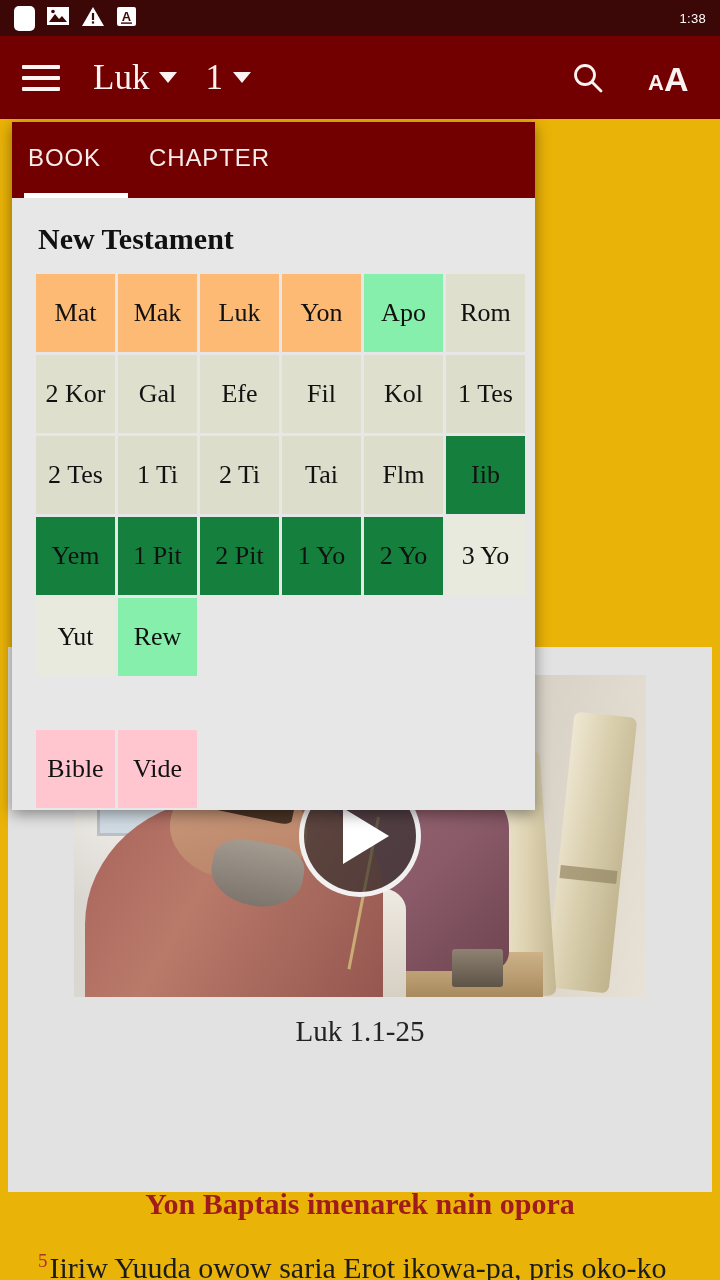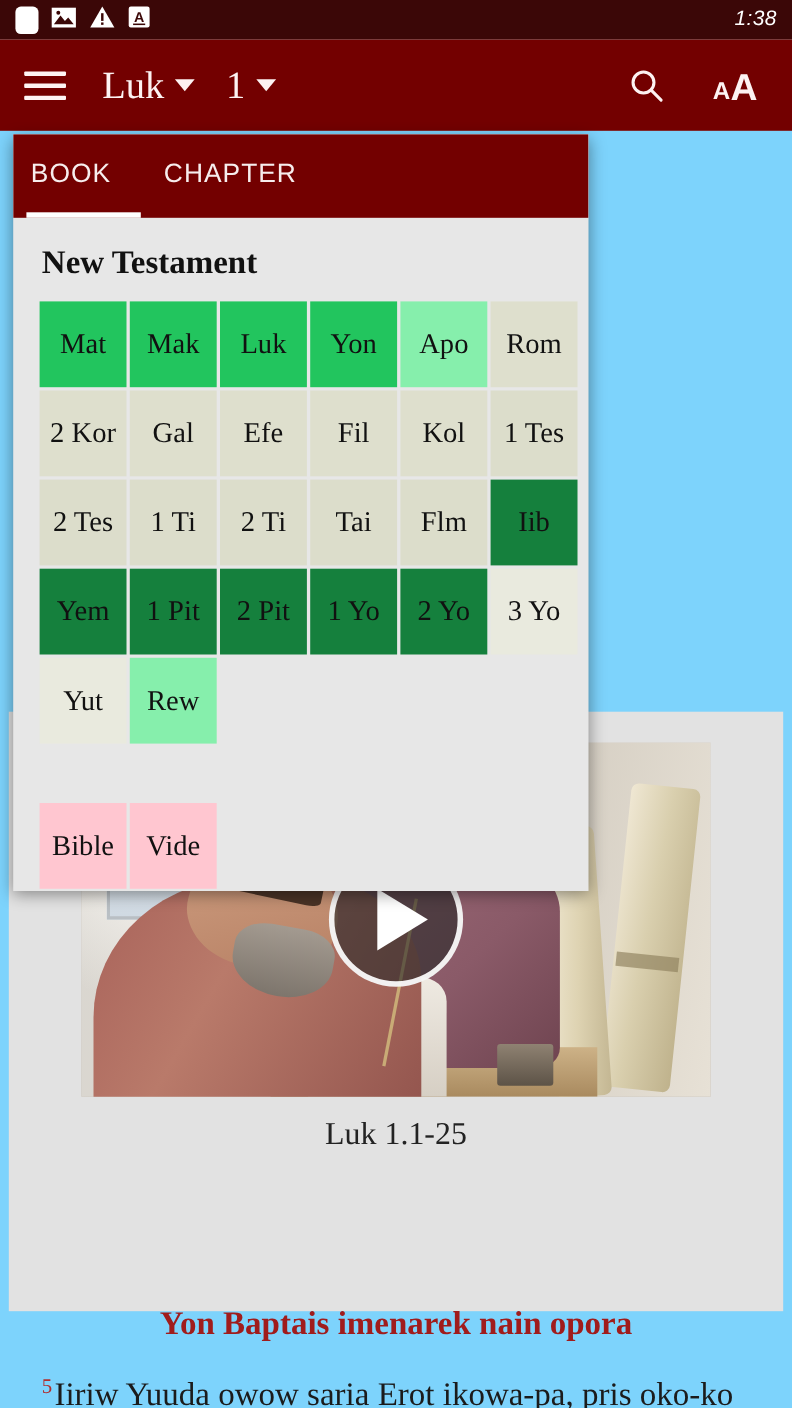--- a/index.html
+++ b/index.html
@@ -18,21 +18,21 @@
     display: flex; align-items: center; padding: 0 14px;
   }
   .status-icons { display: flex; align-items: center; gap: 11px; }
   .si { display: block; }
   .si-blank {
     width: 21px; height: 25px; background: #ffffff; border-radius: 5px;
   }
   .status-time {
     margin-left: auto; color: #ffffff;
     font-family: "Liberation Sans", sans-serif;
-    font-size: 19px; letter-spacing: .3px; font-style: italic;
+    font-size: 13px; letter-spacing: .3px;
   }
 
   
   .appbar {
     position: absolute; top: 36px; left: 0; width: 720px; height: 83px;
     background: #730000;
     display: flex; align-items: center; padding: 0 22px;
   }
   .hamburger { width: 38px; height: 26px; display: flex; flex-direction: column;
     justify-content: space-between; cursor: pointer; }
@@ -47,21 +47,21 @@
     width: 0; height: 0; margin-left: 10px; position: relative; top: -6px;
     border-left: 9px solid transparent; border-right: 9px solid transparent;
     border-top: 11px solid #fdf2f2;
   }
   .ab-right { margin-left: auto; display: flex; align-items: center; gap: 40px; }
   .ab-icon { cursor: pointer; display: flex; align-items: center; }
 
   
   .page {
     position: absolute; top: 119px; left: 0; width: 720px; height: 1161px;
-    background: #7dd3fc; overflow: hidden;
+    background: #eab308; overflow: hidden;
   }
   .chapter-head {
     position: absolute; top: 18px; left: 0; width: 720px;
     text-align: center;
     color: #8f1212; font-weight: bold; font-size: 42px;
     font-family: "Liberation Serif", serif;
   }
   .body-col {
     position: absolute; top: 135px; left: 38px; width: 644px;
     font-size: 30px; line-height: 33px; color: #1b1b1b; text-align: justify;
@@ -182,21 +182,21 @@
   .panel-body { padding: 0 24px; }
   .testament-title {
     font-size: 30px; font-weight: bold; color: #111; padding: 24px 0 18px 2px;
   }
   .grid { display: grid; grid-template-columns: repeat(6, 79px); gap: 3px; }
   .cell {
     height: 78px; display: flex; align-items: center; justify-content: center;
     font-size: 26px; color: #111; cursor: pointer;
     font-family: "Liberation Serif", serif;
   }
-  .cell.t0 { background: #22c55e; text-align: center; }
+  .cell.t0 { background: #fdba74; text-align: center; }
   .cell.t1 { background: #dedfcd; }
   .cell.t2 { background: #dcddcb; }
   .cell.t3 { background: #15803d; }
   .cell.t4 { background: #e9ead f; }
   .cell.t4 { background: #e9eade; }
   .cell.sel { background: #86efac; }
   .quick-row { display: flex; gap: 3px; margin-top: 54px; }
   .qcell {
     width: 79px; height: 78px; background: #ffc6d0;
     display: flex; align-items: center; justify-content: center;

